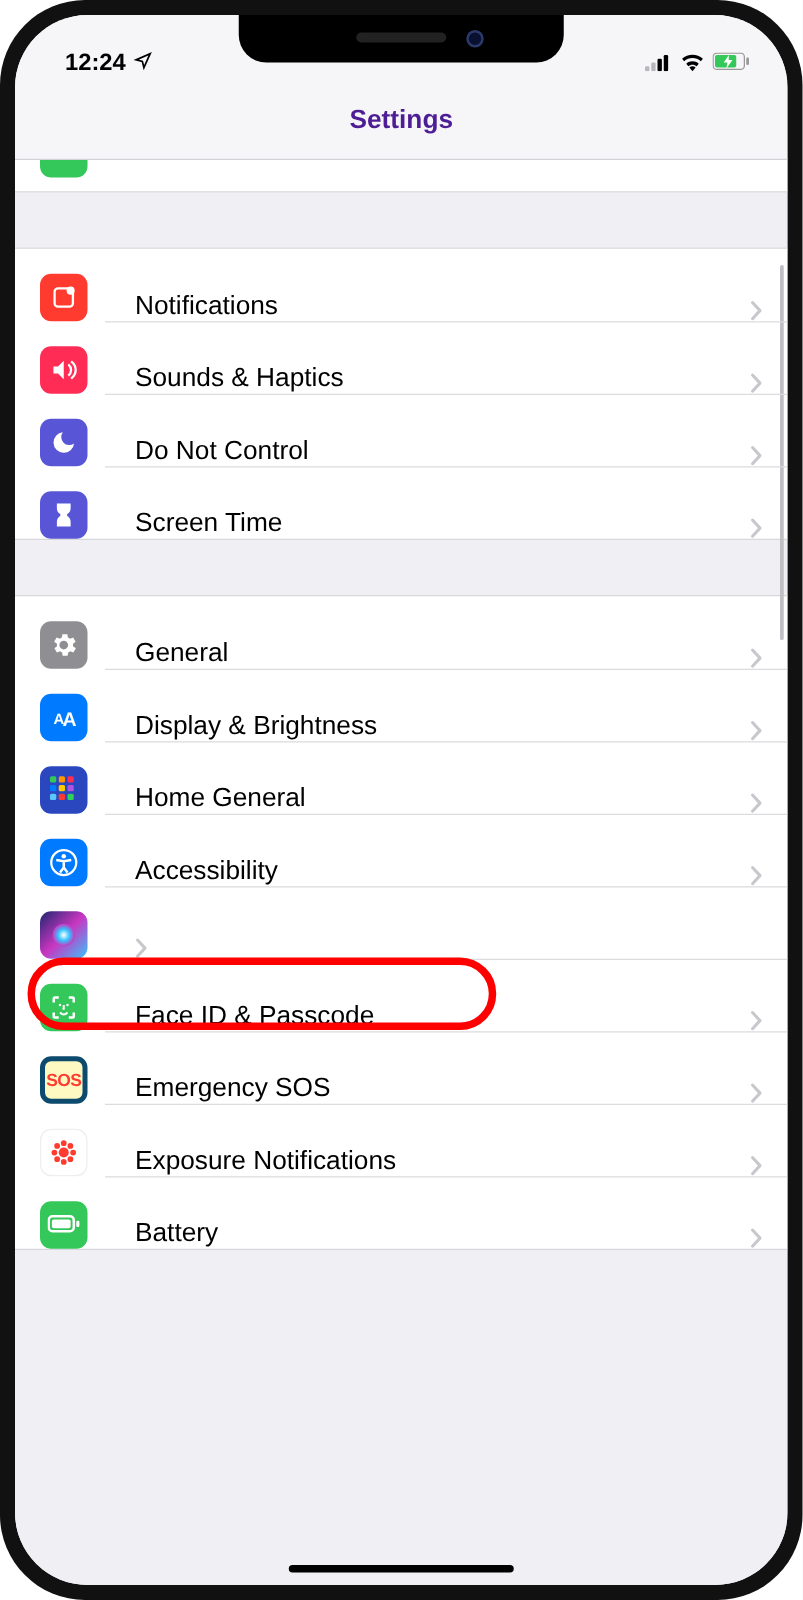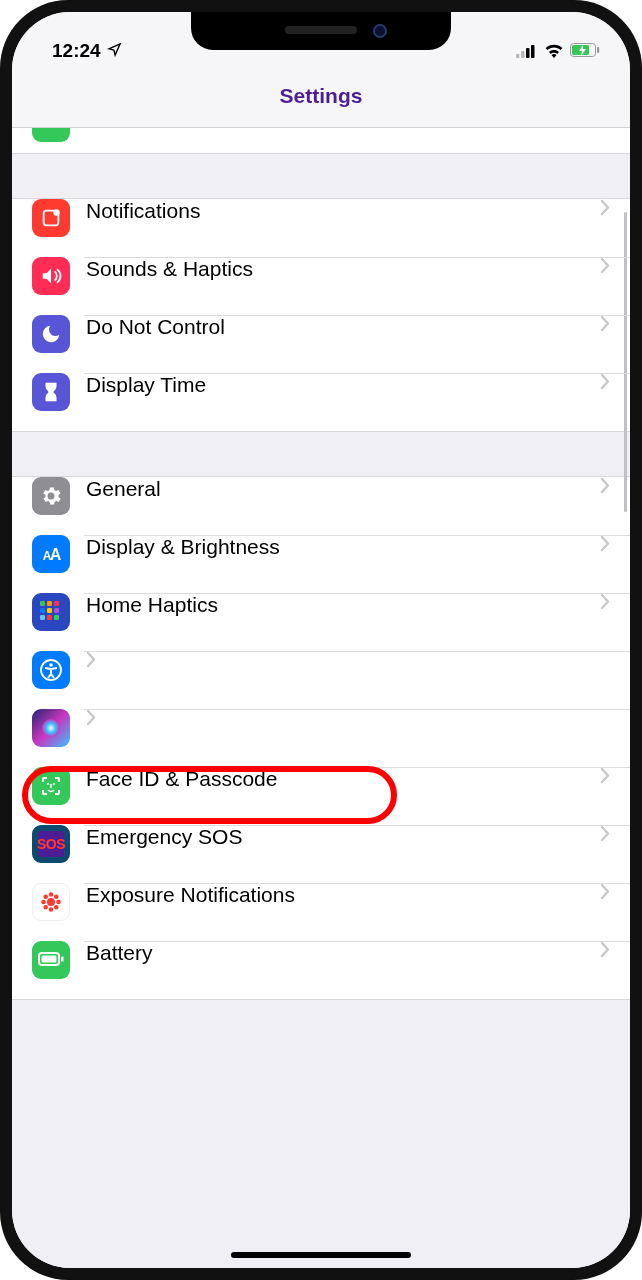--- a/index.html
+++ b/index.html
@@ -107,24 +107,25 @@
   
   .section-gap { height: 44px; }
   
   .section {
     background: #fff;
     border-top: 1px solid #d8d8dc;
     border-bottom: 1px solid #d8d8dc;
   }
   .row {
     display: flex;
-    align-items: flex-start;
+    align-items: flex-end;
     height: 58px;
     padding: 0 20px 0 20px;
     position: relative;
+    gap: 22px;
   }
   .row + .row::before {
     content: "";
     position: absolute;
     left: 72px;
     right: 0;
     top: 0;
     height: 1px;
     background: #dcdce0;
   }
@@ -188,21 +189,21 @@
   .ic-dnd { background:#5856d6; }
   .ic-screentime { background:#5856d6; }
   .ic-general { background:#8e8e93; }
   .ic-controlcenter { background:#8e8e93; }
   .ic-display { background:#007aff; }
   .ic-homescreen { background:#2b47c0; }
   .ic-accessibility { background:#007aff; }
   .ic-wallpaper { background:#48c4d8; }
   .ic-siri { background: linear-gradient(135deg,#1e2670,#c936c0,#36c4ff); }
   .ic-faceid { background:#34c759; }
-  .ic-sos { background:#4c1d95; border:6px solid #0c4a6e; }
+  .ic-sos { background:#fef9c3; border:4px solid #0c4a6e; }
   .ic-exposure { background:#fff; border:1px solid #eee; }
   .ic-battery { background:#34c759; }
   
   .ic-sos span { color:#ff3b30; font-weight:700; font-size:14px; letter-spacing:-0.5px; }
 </style>
 </head>
 <body>
 
 <div class="phone-frame">
 
@@ -299,21 +300,21 @@
                 <path d="M2 2l6 6.5L2 15"></path>
               </svg>
             </div>
           </div>
           <div class="row">
             <div class="row-icon ic-screentime">
               <svg width="22" height="22" viewBox="0 0 24 24" fill="#fff">
                 <path d="M6 2h12v4a6 6 0 01-3 5.2v1.6A6 6 0 0118 18v4H6v-4a6 6 0 013-5.2v-1.6A6 6 0 016 6V2z"></path>
               </svg>
             </div>
-            <div class="row-label">Display Time</div>
+            <div class="row-label">Screen Time</div>
             <div class="chevron">
               <svg width="10" height="17" viewBox="0 0 10 17" fill="none" stroke="#c7c7cc" stroke-width="2.4" stroke-linecap="round" stroke-linejoin="round">
                 <path d="M2 2l6 6.5L2 15"></path>
               </svg>
             </div>
           </div>
         </div>
         <div class="section-gap"></div>
         <div class="section">
           <div class="row">
@@ -350,35 +351,36 @@
                 <rect x="9" y="2" width="5" height="5" rx="1.2" fill="#ff9500"></rect>
                 <rect x="16" y="2" width="5" height="5" rx="1.2" fill="#ff2d55"></rect>
                 <rect x="2" y="9" width="5" height="5" rx="1.2" fill="#007aff"></rect>
                 <rect x="9" y="9" width="5" height="5" rx="1.2" fill="#ffcc00"></rect>
                 <rect x="16" y="9" width="5" height="5" rx="1.2" fill="#af52de"></rect>
                 <rect x="2" y="16" width="5" height="5" rx="1.2" fill="#5ac8fa"></rect>
                 <rect x="9" y="16" width="5" height="5" rx="1.2" fill="#ff3b30"></rect>
                 <rect x="16" y="16" width="5" height="5" rx="1.2" fill="#30d158"></rect>
               </svg>
             </div>
-            <div class="row-label">Home Haptics</div>
+            <div class="row-label">Home General</div>
             <div class="chevron">
               <svg width="10" height="17" viewBox="0 0 10 17" fill="none" stroke="#c7c7cc" stroke-width="2.4" stroke-linecap="round" stroke-linejoin="round">
                 <path d="M2 2l6 6.5L2 15"></path>
               </svg>
             </div>
           </div>
           <div class="row">
             <div class="row-icon ic-accessibility">
               <svg width="24" height="24" viewBox="0 0 24 24" fill="none" stroke="#fff" stroke-width="1.8">
                 <circle cx="12" cy="12" r="10"></circle>
                 <circle cx="12" cy="7" r="1.8" fill="#fff" stroke="none"></circle>
                 <path d="M6 10l6 1 6-1M12 11v5m-3 4l3-4 3 4" stroke-width="2"></path>
               </svg>
             </div>
+            <div class="row-label">Accessibility</div>
             <div class="chevron">
               <svg width="10" height="17" viewBox="0 0 10 17" fill="none" stroke="#c7c7cc" stroke-width="2.4" stroke-linecap="round" stroke-linejoin="round">
                 <path d="M2 2l6 6.5L2 15"></path>
               </svg>
             </div>
           </div>
           <div class="row">
             <div class="row-icon ic-siri">
               <svg width="24" height="24" viewBox="0 0 24 24">
                 <circle cx="12" cy="12" r="9" fill="url(#g)"></circle>

